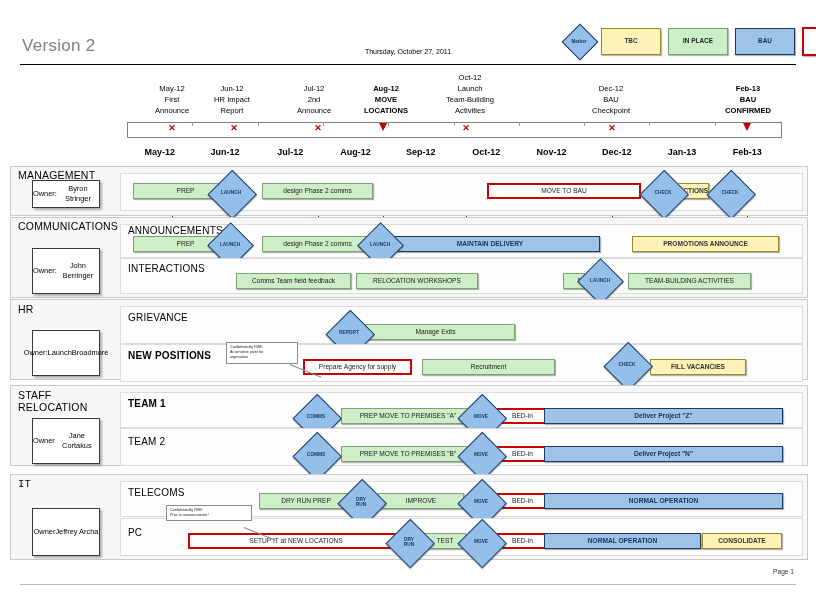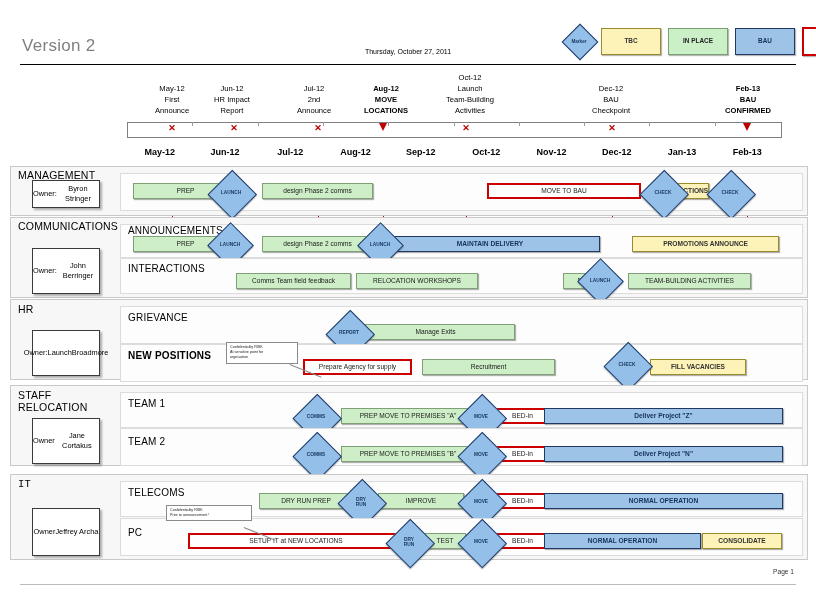--- a/index.html
+++ b/index.html
@@ -268,21 +268,21 @@
         <div>orgnisation</div>
       </div>
       <div class="calloutline" style="left:290px;top:364px;width:34px;transform:rotate(22deg);"></div>
       <div class="lane" style="top:385px;height:79px;"></div>
       <div class="lane-title" style="left:18px;top:389px;">STAFF<br>RELOCATION</div>
       <div class="ownerbox" style="left:32px;top:418px;width:66px;height:44px;">
         <div>Owner</div>
         <div>Jane Cortakus</div>
       </div>
       <div class="track" style="left:120px;top:392px;width:681px;height:34px;"></div>
-      <div class="track-label" style="left:128px;top:398px;">TEAM 1</div>
+      <div class="track-label" style="left:128px;top:398px;font-weight:bold;">TEAM 1</div>
       <div class="bar green" style="left:341px;top:408px;width:132px;">PREP MOVE TO PREMISES "A"</div>
       <div class="bar risk" style="left:497px;top:408px;width:47px;">BED-in</div>
       <div class="bar blue" style="left:544px;top:408px;width:237px;">Deliver Project "Z"</div>
       <div class="dia" style="left:293px;top:394px;width:46px;height:46px;">
                 <div class="shape">
           <i></i>
         </div>
                 <div class="lbl">COMMS</div>
               </div>
       <div class="dia" style="left:458px;top:394px;width:46px;height:46px;">

